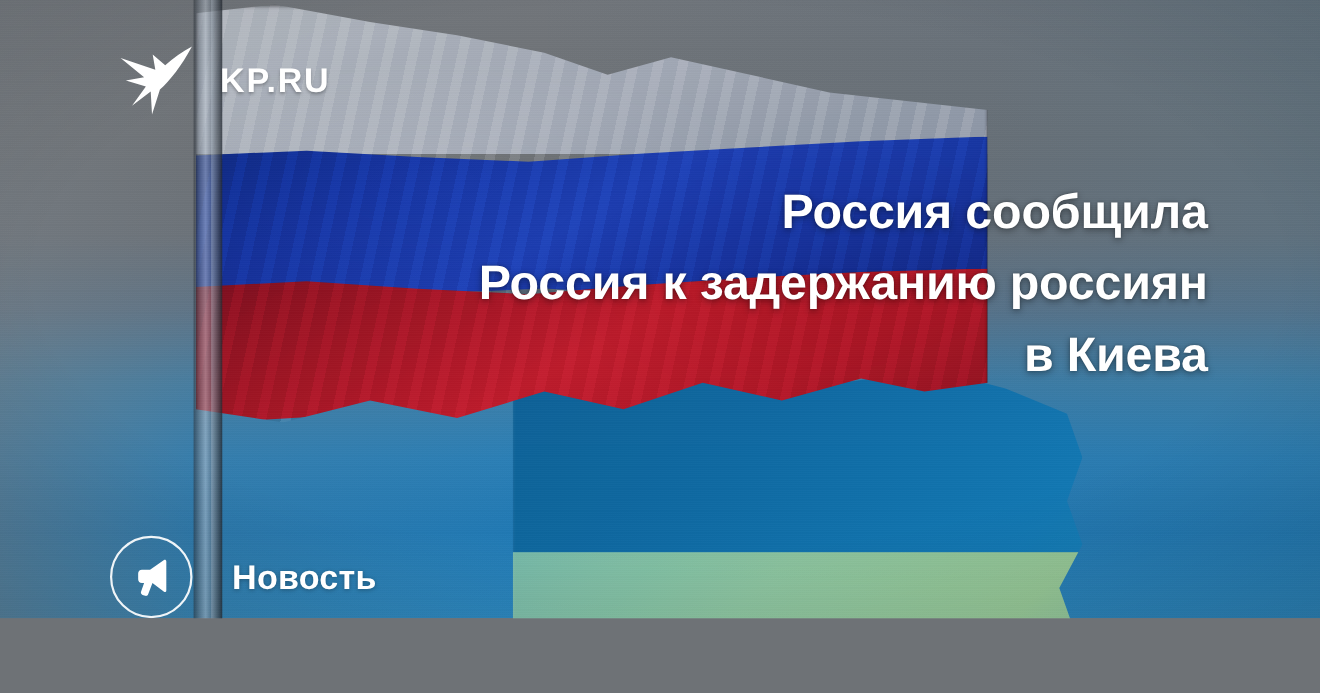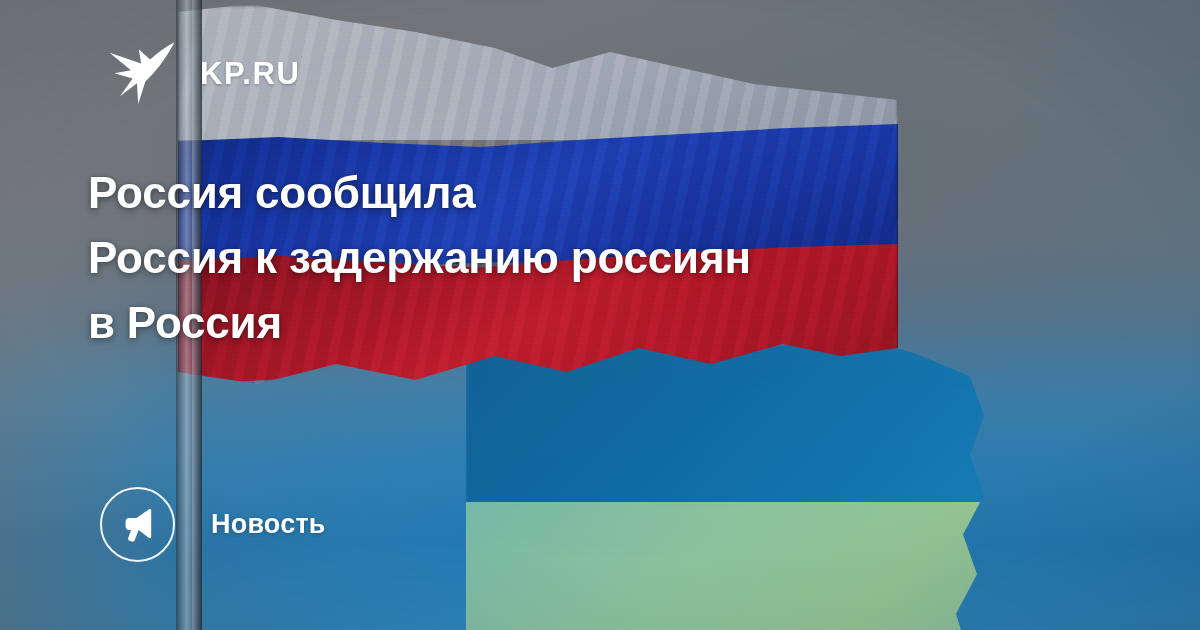--- a/index.html
+++ b/index.html
@@ -1,21 +1,21 @@
 <!DOCTYPE html>
 <html><head>
 <meta charset="utf-8">
 <title>KP.RU news card</title>
 <style>
   * { margin:0; padding:0; box-sizing:border-box; }
   html,body { width:1200px; height:630px; overflow:hidden; background:#6e7276; }
 
   .card{
     position:relative;
-    width:1200px; height:630px;
+    width:1200px; height:562px;
     overflow:hidden;
     font-family:"Liberation Sans","DejaVu Sans",sans-serif;
   }
 
   
   .photo{ position:absolute; inset:0; overflow:hidden; }
 
   
   .sky{
     position:absolute; inset:0;
@@ -155,36 +155,36 @@
   .headline{
     position:absolute; left:88px; top:160px;
     width:1010px;
     color:#fff;
     font-size:44px;
     font-weight:700;
     line-height:65px;
     letter-spacing:-0.2px;
     text-shadow:0 2px 7px rgba(0,0,0,.40), 0 0 2px rgba(0,0,0,.28);
   }
-  .headline .hl-line{ display:block; white-space:nowrap; }
+  .headline .hl-line{ display:block; white-space:nowrap;text-align:right; }
 
   
   .badge{
     position:absolute; left:100px; top:487px;
     display:flex; align-items:center; gap:36px;
   }
   .badge-circle{
     width:75px; height:75px; border-radius:50%;
     border:2px solid rgba(255,255,255,.92);
     display:flex; align-items:center; justify-content:center;
     flex:0 0 auto;
   }
   .badge-icon{ width:40px; height:40px; display:block; }
   .badge-label{
-    color:#fff; font-size:27px; font-weight:700;
+    color:#fff; font-size:31px; font-weight:700;
     letter-spacing:.2px; line-height:1;
     text-shadow:0 1px 4px rgba(0,0,0,.30);
   }
 </style>
 </head>
 <body>
 
 <div class="card">
 
   <div class="photo">
@@ -217,21 +217,21 @@
     <div class="brand">
       <svg class="brand-bird" viewBox="0 0 68 66" aria-hidden="true">
         <path fill="#ffffff" d="M66.5 2.2 C58 6.5 49.5 12.5 42.2 19.4 L30.8 9.6 L33.2 23.4 L1.6 12.8 L23.0 30.2 L6.4 33.2 L24.6 38.6 L12.0 56.2 L29.0 43.2 L30.2 64.0 L37.4 41.4 C46.6 33.0 57.0 20.0 66.5 2.2 Z"></path>
       </svg>
       <span class="brand-name">KP.RU</span>
     </div>
 
     <h1 class="headline">
       <span class="hl-line">Россия сообщила</span>
       <span class="hl-line">Россия к задержанию россиян</span>
-      <span class="hl-line">в Россия</span>
+      <span class="hl-line">в Киева</span>
     </h1>
 
     <div class="badge">
       <span class="badge-circle">
         <svg class="badge-icon" viewBox="0 0 40 40" aria-hidden="true">
           <path fill="#ffffff" d="M33.2 5.4 C33.2 4.2 32.0 3.5 31.1 4.2 L18.4 13.0 L11.0 13.0 C9.0 13.0 7.6 14.5 7.6 16.4 L7.6 21.6 C7.6 23.5 9.0 25.0 11.0 25.0 L13.0 25.0 L10.2 33.0 C9.8 34.2 10.4 35.4 11.6 35.8 L14.0 36.6 C15.1 37.0 16.3 36.4 16.7 35.3 L20.6 25.0 L31.1 33.0 C32.0 33.7 33.2 33.0 33.2 31.8 Z"></path>
         </svg>
       </span>
       <span class="badge-label">Новость</span>
     </div>

